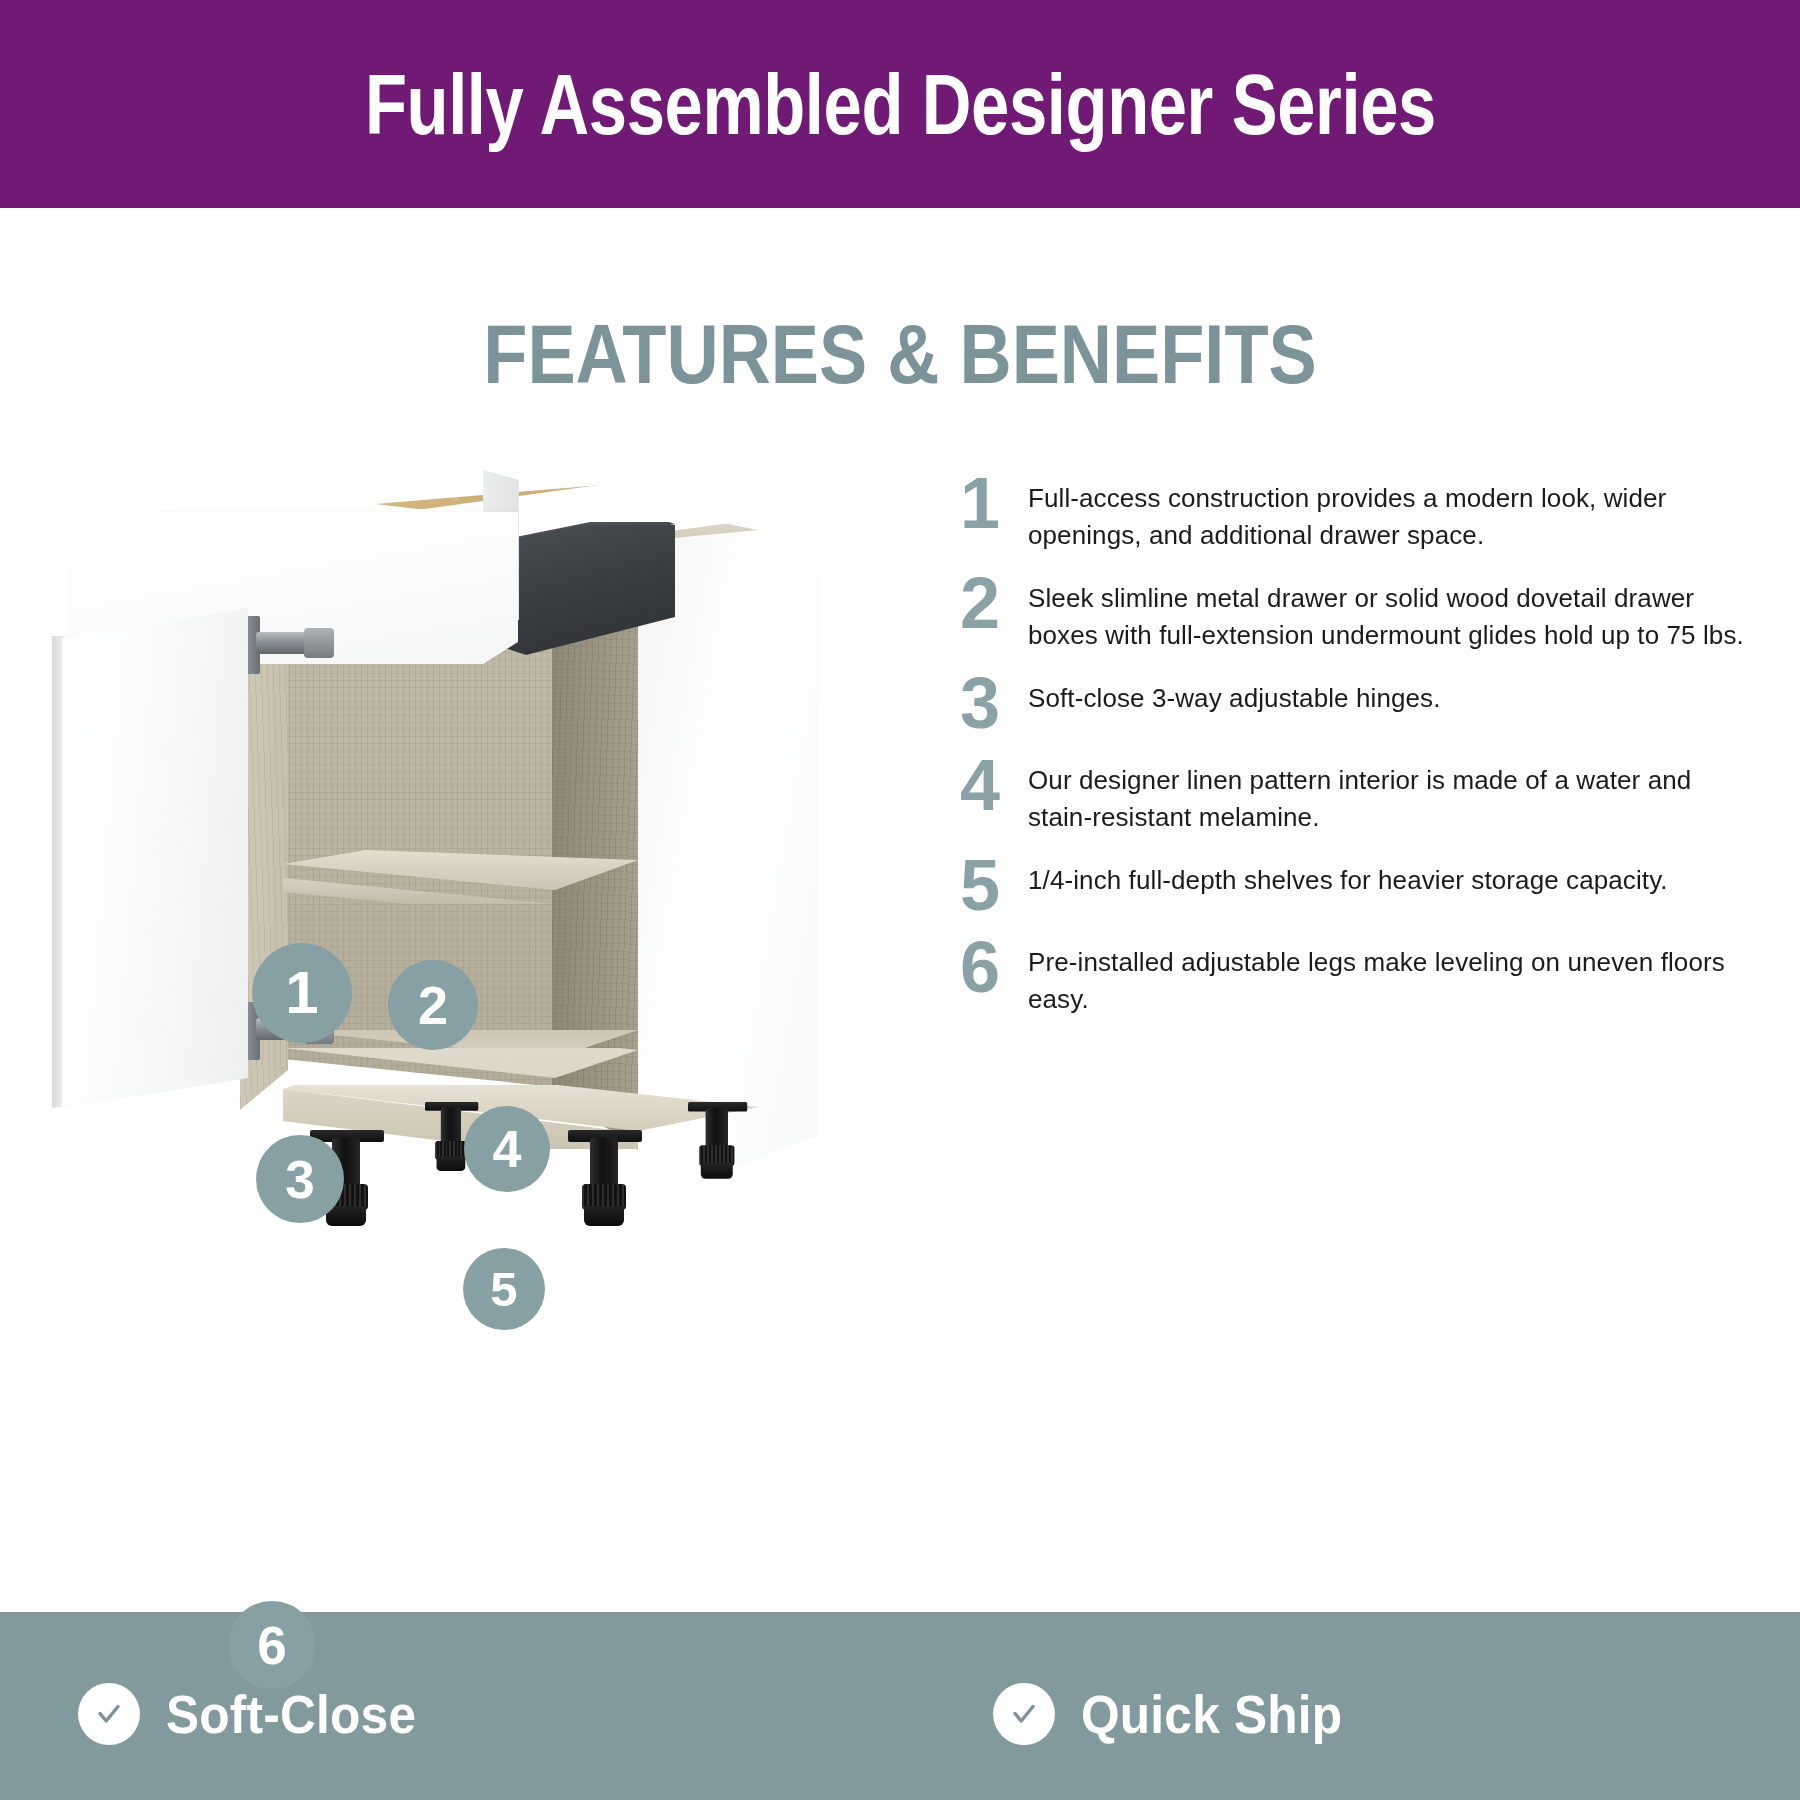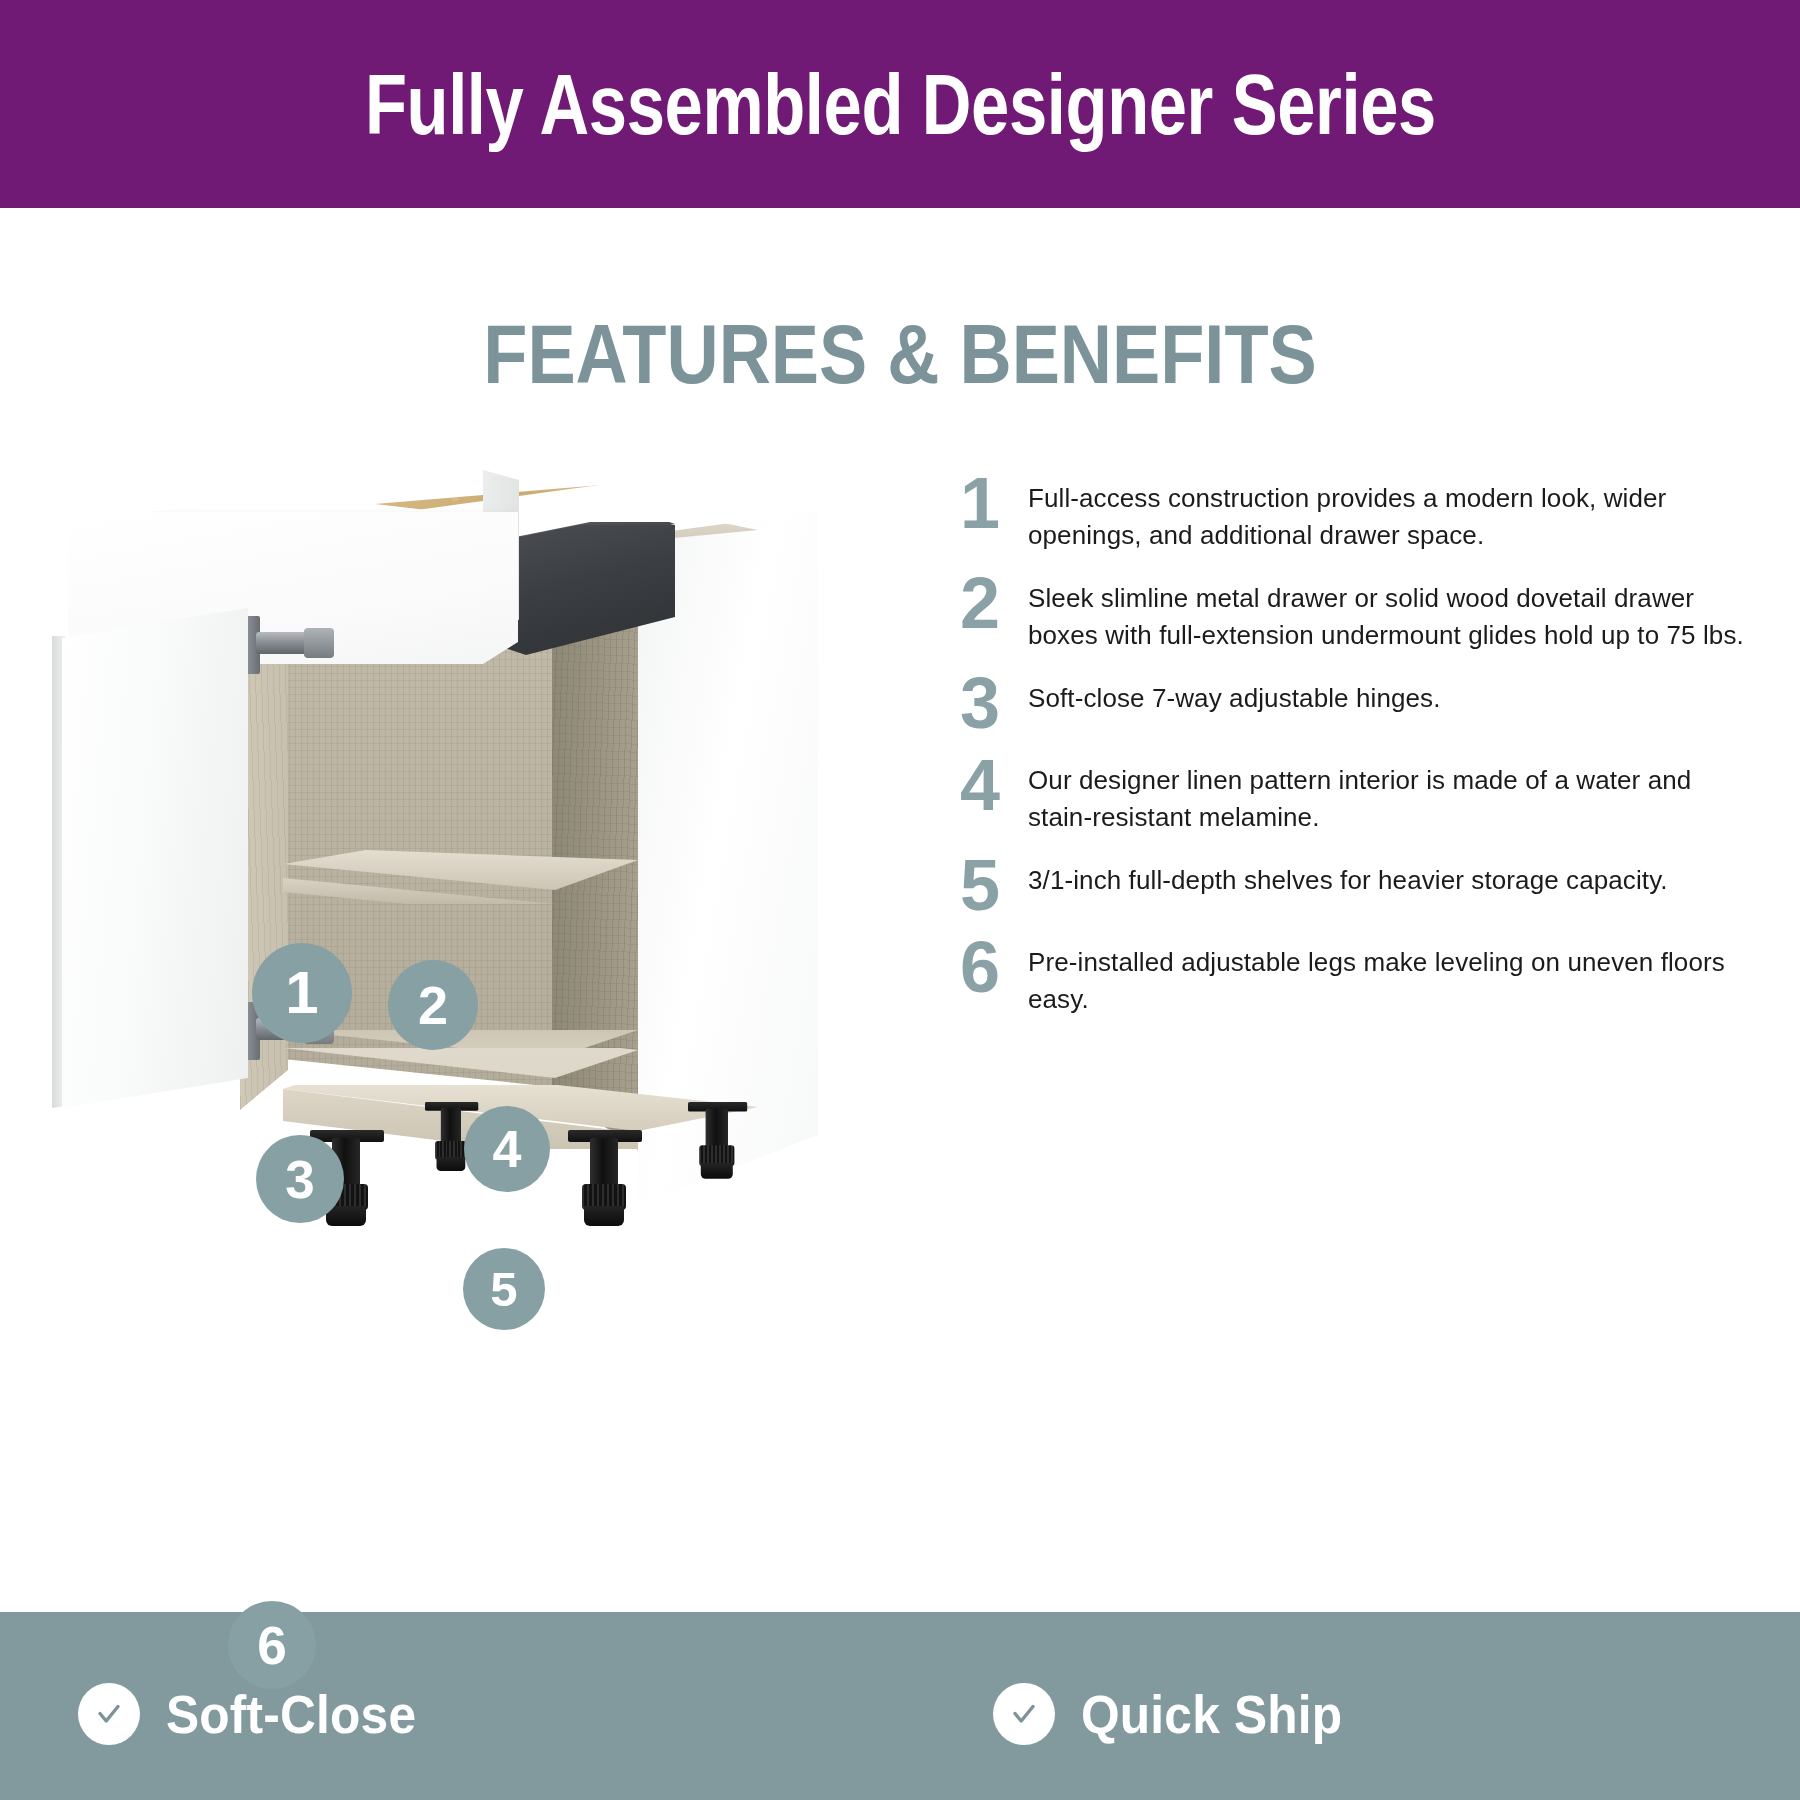--- a/index.html
+++ b/index.html
@@ -423,31 +423,31 @@
     <div class="feature-text">Full-access construction provides a modern look, wider openings, and additional drawer space.</div>
   </div>
 
   <div class="feature-row">
     <div class="feature-num">2</div>
     <div class="feature-text">Sleek slimline metal drawer or solid wood dovetail drawer boxes with full-extension undermount glides hold up to 75 lbs.</div>
   </div>
 
   <div class="feature-row">
     <div class="feature-num">3</div>
-    <div class="feature-text">Soft-close 7-way adjustable hinges.</div>
+    <div class="feature-text">Soft-close 3-way adjustable hinges.</div>
   </div>
 
   <div class="feature-row">
     <div class="feature-num">4</div>
     <div class="feature-text">Our designer linen pattern interior is made of a water and stain-resistant melamine.</div>
   </div>
 
   <div class="feature-row">
     <div class="feature-num">5</div>
-    <div class="feature-text">3/1-inch full-depth shelves for heavier storage capacity.</div>
+    <div class="feature-text">1/4-inch full-depth shelves for heavier storage capacity.</div>
   </div>
 
   <div class="feature-row">
     <div class="feature-num">6</div>
     <div class="feature-text">Pre-installed adjustable legs make leveling on uneven floors easy.</div>
   </div>
 
 </div>
 
 <div class="footer-bar">

